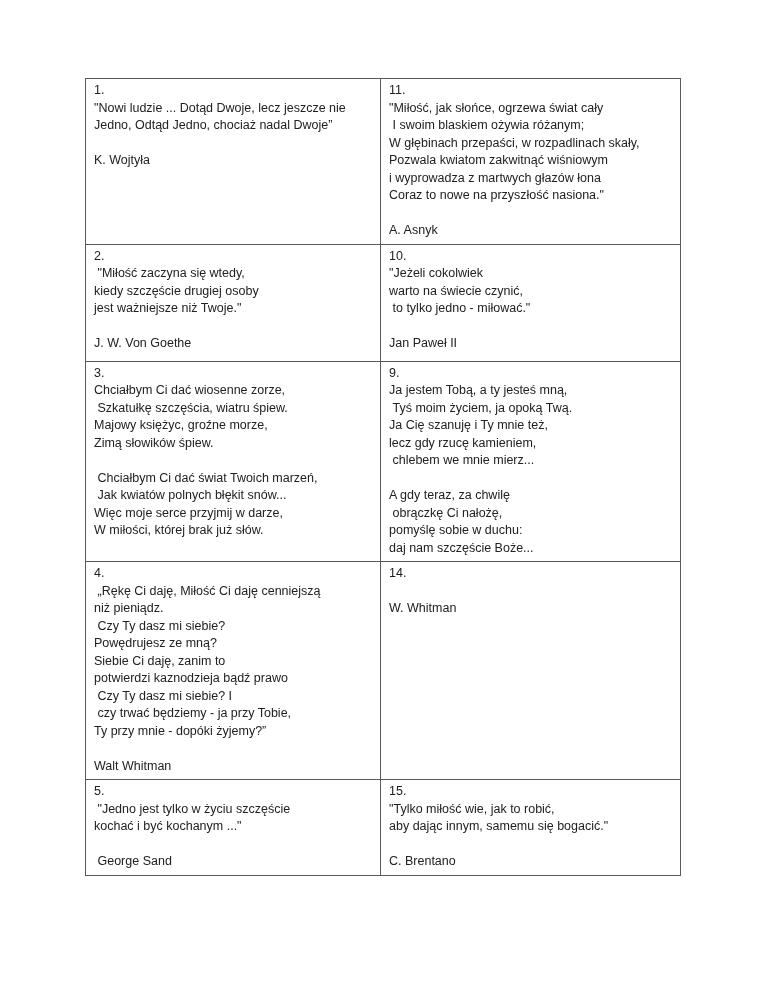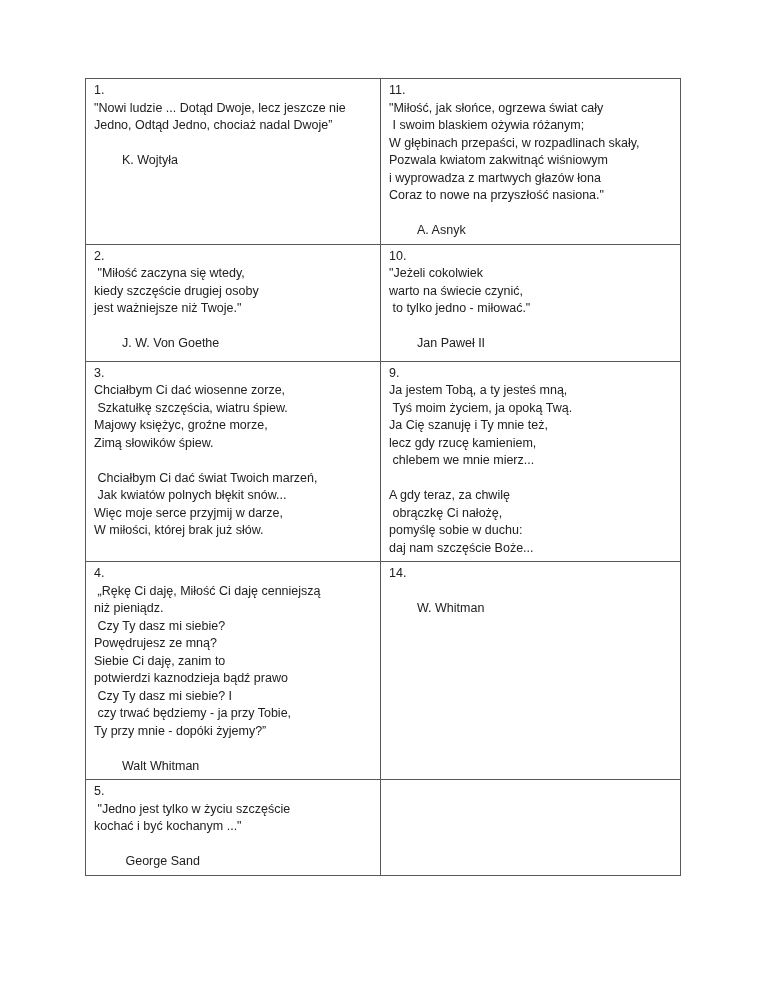--- a/index.html
+++ b/index.html
@@ -37,21 +37,21 @@
     box-sizing: border-box;
     font-size: 12.5px;
     line-height: 17.5px;
     color: #212121;
     overflow: hidden;
   }
   .cell:nth-child(2n) { border-right: none; }
   .cell:nth-child(9), .cell:nth-child(10) { border-bottom: none; }
   .q-number { white-space: pre; }
   .q-text   { white-space: pre-wrap; }
-  .q-author { white-space: pre; margin-top: 17.5px; margin-left: 28px; }
+  .q-author { white-space: pre; margin-top: 17.5px; }
   .q-author:empty { display: none; margin-top: 0; }
 </style>
 </head>
 <body>
 
 <div class="quotes-table">
 
   <div class="cell">
     <div class="q-number">1.</div>
     <div class="q-text">"Nowi ludzie ... Dotąd Dwoje, lecz jeszcze nie
@@ -129,14 +129,20 @@
     <div class="q-number">14.</div>
     <div class="q-author">W. Whitman</div>
   </div>
 
   <div class="cell">
     <div class="q-number">5.</div>
     <div class="q-text"> "Jedno jest tylko w życiu szczęście
 kochać i być kochanym ..."</div>
     <div class="q-author"> George Sand</div>
   </div>
+  <div class="cell">
+    <div class="q-number">15.</div>
+    <div class="q-text">"Tylko miłość wie, jak to robić,
+aby dając innym, samemu się bogacić."</div>
+    <div class="q-author">C. Brentano</div>
+  </div>
 
 </div>
 
 </body></html>

